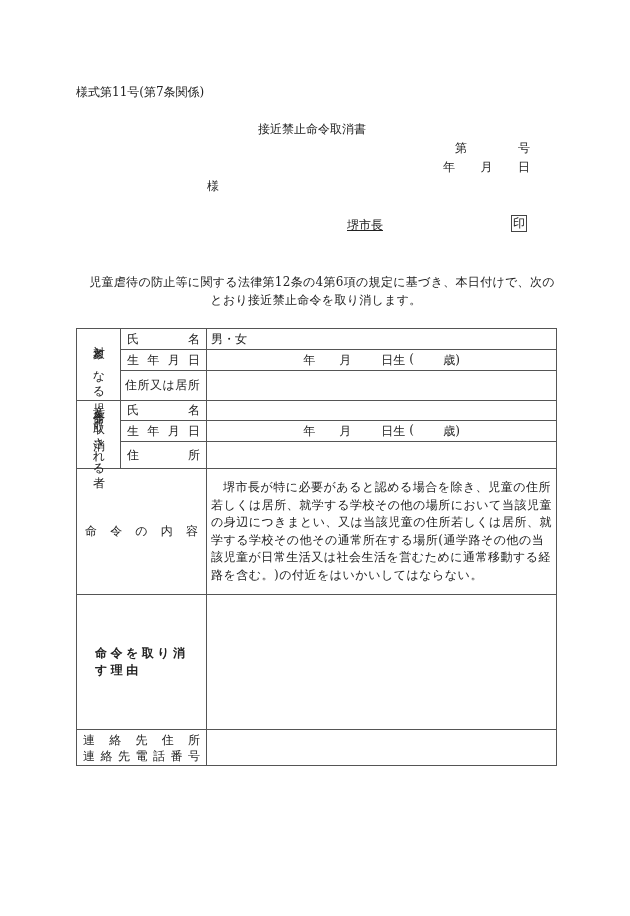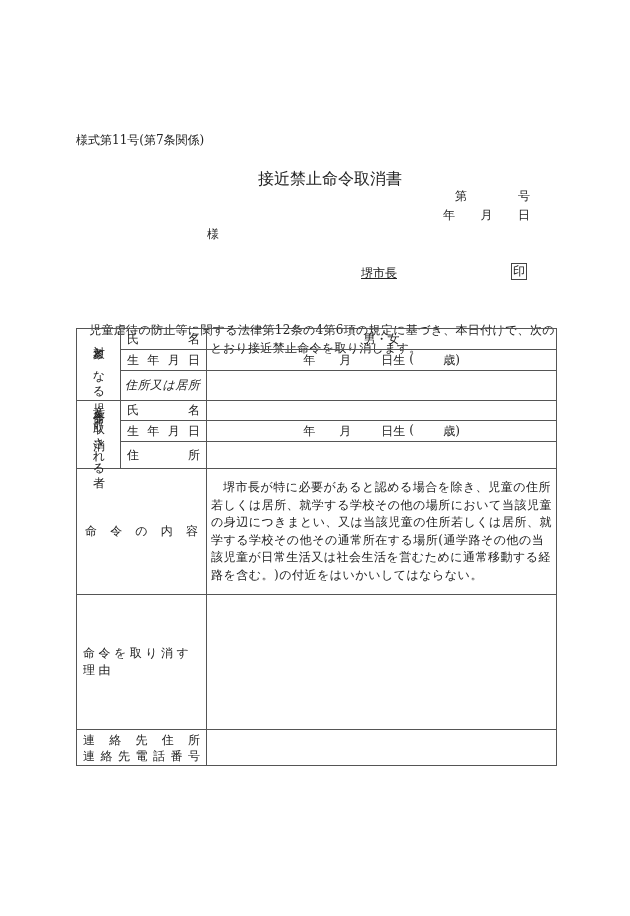--- a/index.html
+++ b/index.html
@@ -1,42 +1,42 @@
 <!DOCTYPE html>
 <html><head>
 <meta charset="utf-8">
 <style>
   html, body { margin: 0; padding: 0; background: #ffffff; }
   body {
     width: 630px; height: 916px; position: relative; overflow: hidden;
     font-family: "DejaVu Serif", "Liberation Serif", serif;
     color: #222; font-size: 12px;
   }
-  .abs { position: absolute; white-space: nowrap; margin-top: 48px; }
+  .abs { position: absolute; white-space: nowrap; }
   .form-no { left: 76px; top: 84px; font-size: 12px; }
-  .doc-title { left: 258px; top: 121px; font-size: 16px; }
+  .doc-title { left: 258px; top: 121px; font-size: 12px; }
   .num-line { left: 455px; top: 140px; width: 75px; display: flex; justify-content: space-between; }
   .date-line { left: 443px; top: 159px; width: 87px; display: flex; justify-content: space-between; }
   .recipient { left: 207px; top: 178px; }
-  .issuer { left: 361px; top: 217px; text-decoration: underline; }
+  .issuer { left: 347px; top: 217px; text-decoration: underline; }
   .seal { left: 511px; top: 215px; border: 1px solid #444; padding: 0 1px; line-height: 15px; font-size: 12px; }
   .body-text { left: 76px; top: 273px; width: 480px; white-space: normal; line-height: 18px; text-indent: 12px; letter-spacing: 0.3px; text-align: center; }
 
   table.form {
     position: absolute; left: 76px; top: 328px; width: 481px;
     border-collapse: collapse; table-layout: fixed;
     font-size: 12px;
   }
   table.form td { border: 1px solid #555; padding: 0 4px; vertical-align: middle; }
   .vert-group {
     writing-mode: vertical-rl; text-orientation: upright;
     line-height: 15px; letter-spacing: 2px; padding: 2px 0 !important;
   }
   .vg-wrap { display: flex; flex-direction: row-reverse; justify-content: center; gap: 6px; height: 100%; }
-  .right { text-align: center; }
+  .right { text-align: left; }
   .date-cell { display: flex; justify-content: center; gap: 0; }
   .date-cell span { display: inline-block; }
   .content-text { text-indent: 12px; line-height: 17.5px; padding: 10px 4px !important; letter-spacing: 0.5px; }
   .label-spread { display: flex; justify-content: space-between; padding: 0 2px; }
 </style>
 </head>
 <body>
 
 <div class="abs form-no">様式第11号(第7条関係)</div>
 <div class="abs doc-title">接近禁止命令取消書</div>
@@ -91,21 +91,21 @@
       <div class="date-cell">
         <span style="width:36px">年</span>
         <span style="width:42px">月</span>
         <span style="width:28px">日生</span>
         <span style="width:34px">(</span>
         <span>歳)</span>
       </div>
     </td>
   </tr>
   <tr style="height:30px">
-    <td style="letter-spacing:0.5px;font-style:italic;">住所又は居所</td>
+    <td style="letter-spacing:0.5px;">住所又は居所</td>
     <td></td>
   </tr>
 
   <tr style="height:20px">
     <td rowspan="3" class="vert-group">
       <div class="vg-wrap" style="gap:4px;">
         <span style="letter-spacing:-1px;">消される者</span>
         <span style="letter-spacing:-1px;">命令を取り</span>
       </div>
     </td>
@@ -153,21 +153,21 @@
         <span>令</span>
         <span>の</span>
         <span>内</span>
         <span>容</span>
       </div>
     </td>
     <td class="content-text">堺市長が特に必要があると認める場合を除き、児童の住所若しくは居所、就学する学校その他の場所において当該児童の身辺につきまとい、又は当該児童の住所若しくは居所、就学する学校その他その通常所在する場所(通学路その他の当該児童が日常生活又は社会生活を営むために通常移動する経路を含む。)の付近をはいかいしてはならない。</td>
   </tr>
 
   <tr style="height:135px">
-    <td colspan="2" style="letter-spacing:3.5px;padding-left:6px;">命令を取り消す理由</td>
+    <td colspan="2" style="letter-spacing:3.5px;padding-left:18px;font-weight:bold;">命令を取り消す理由</td>
     <td></td>
   </tr>
 
   <tr style="height:36px">
     <td colspan="2" style="line-height:16px;padding:1px 4px;">
       <div class="label-spread">
         <span>連</span>
         <span>絡</span>
         <span>先</span>
         <span>住</span>

